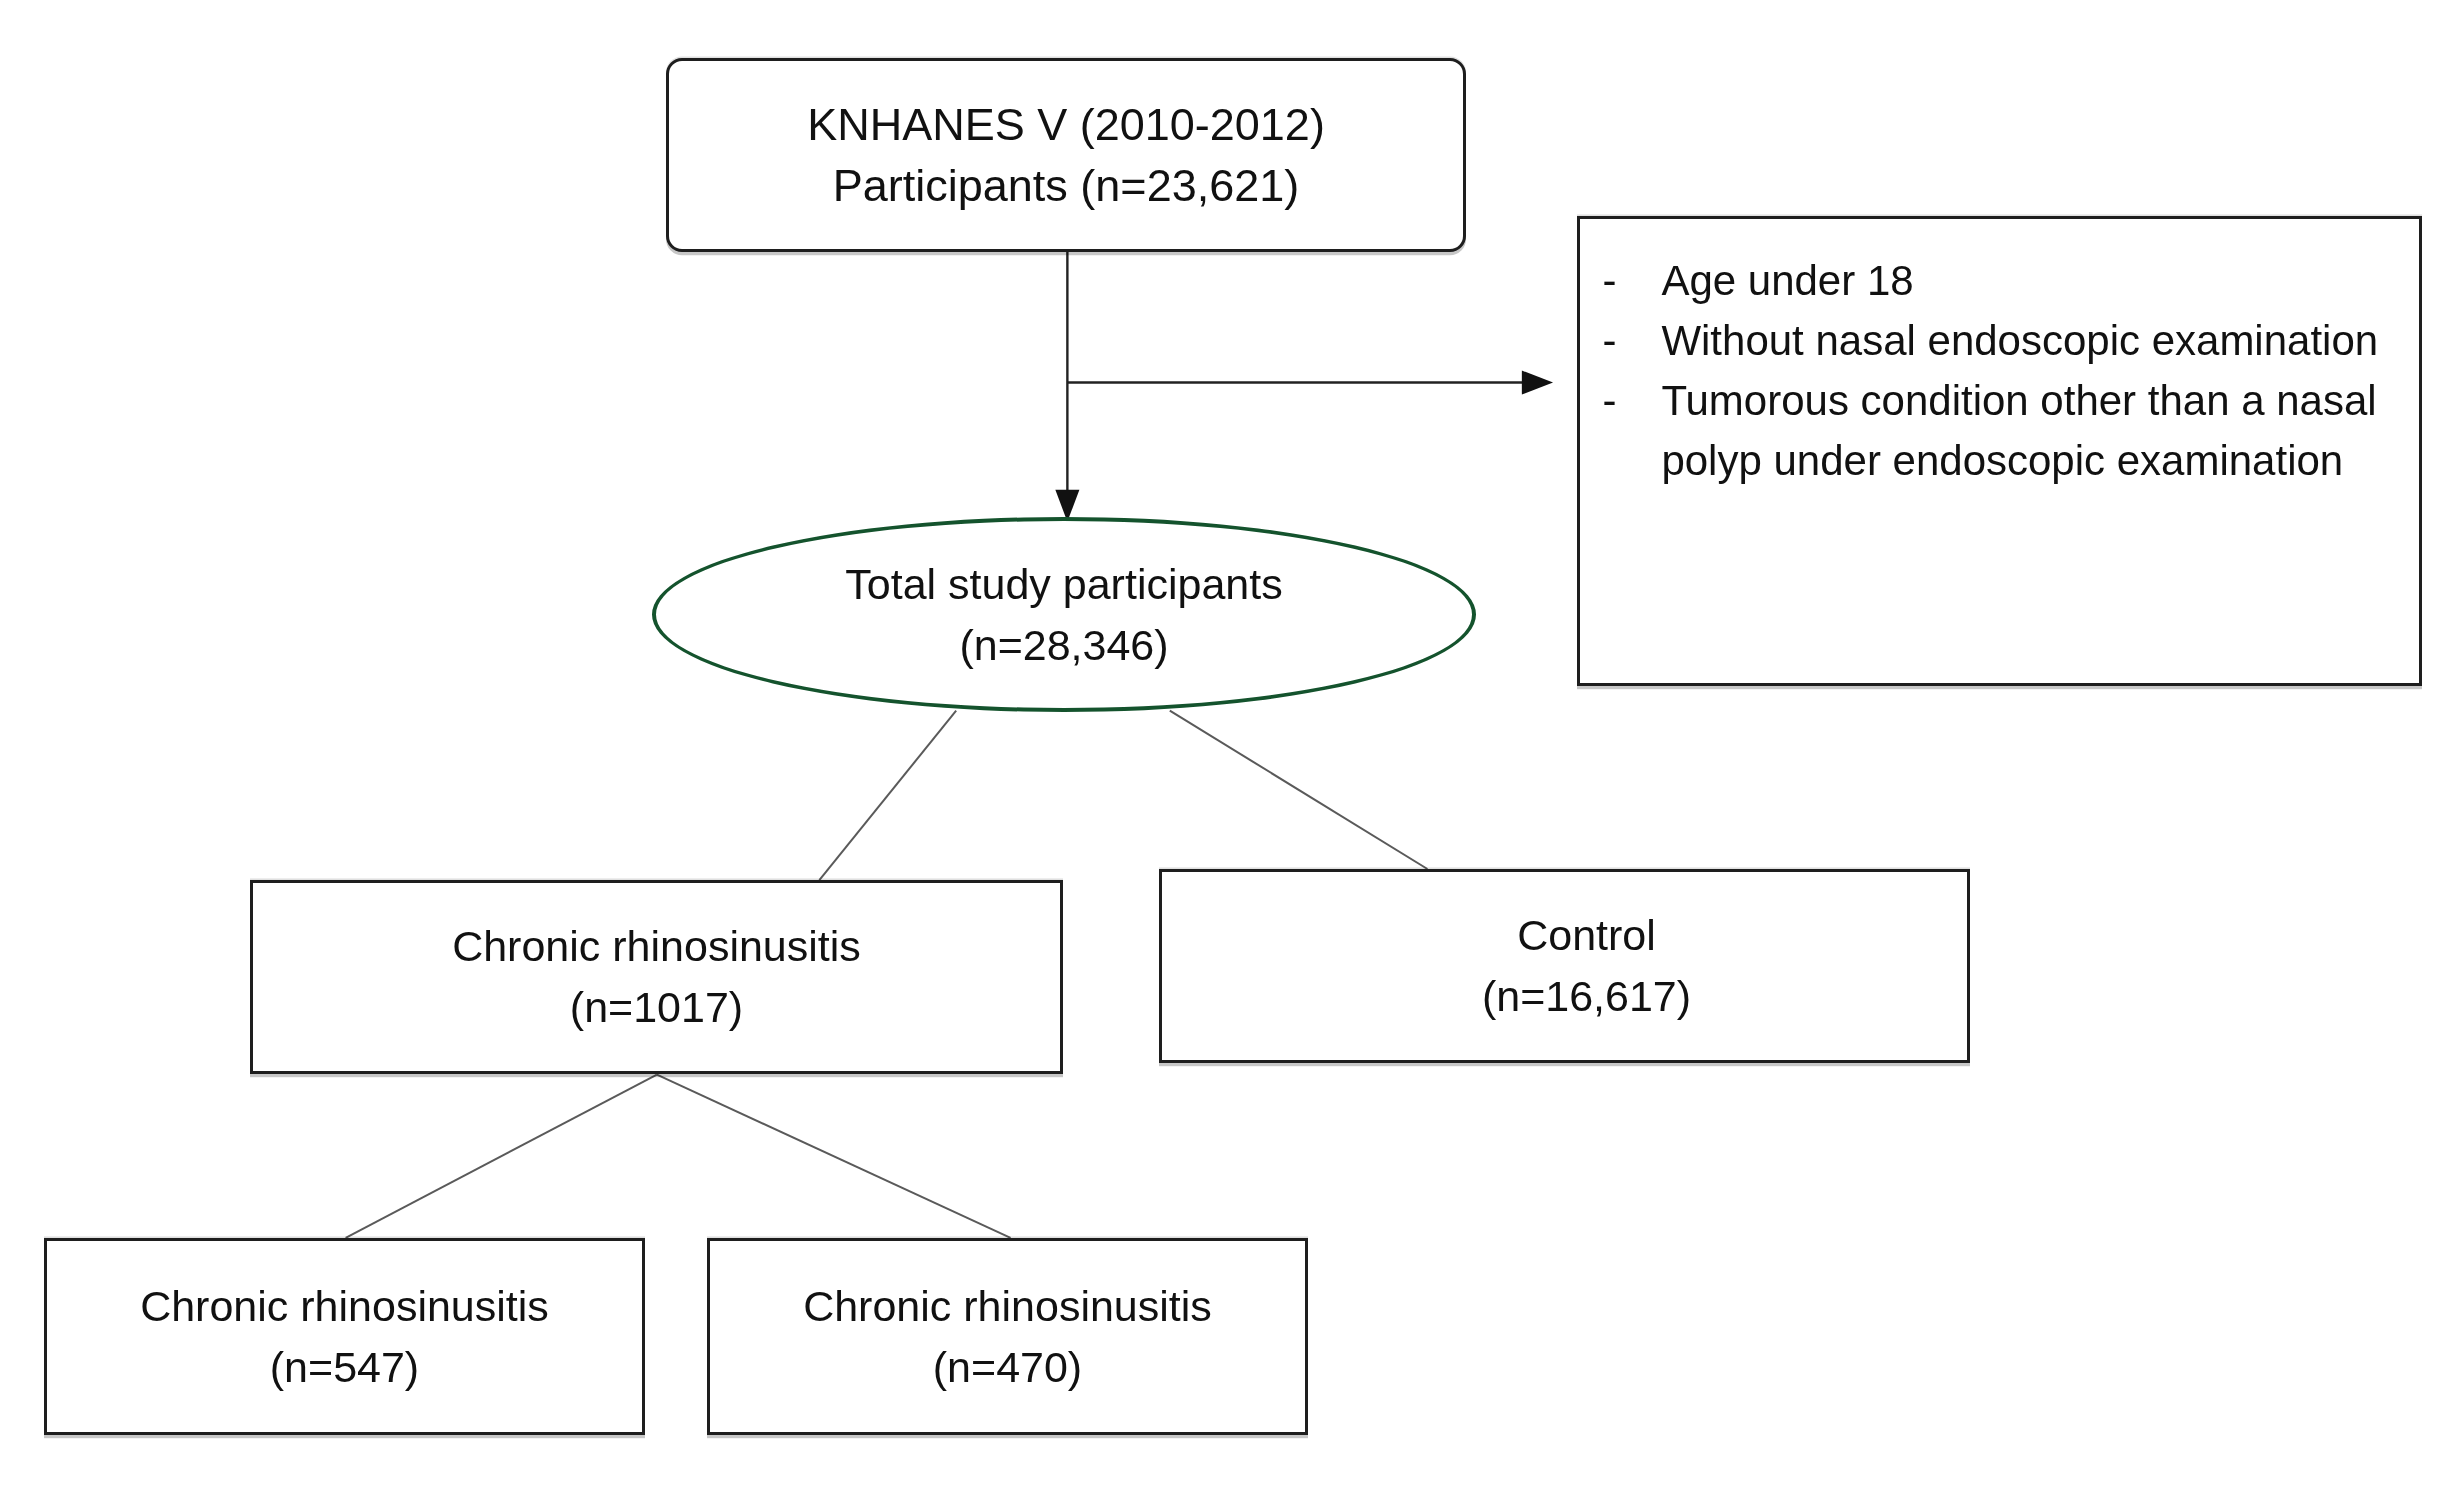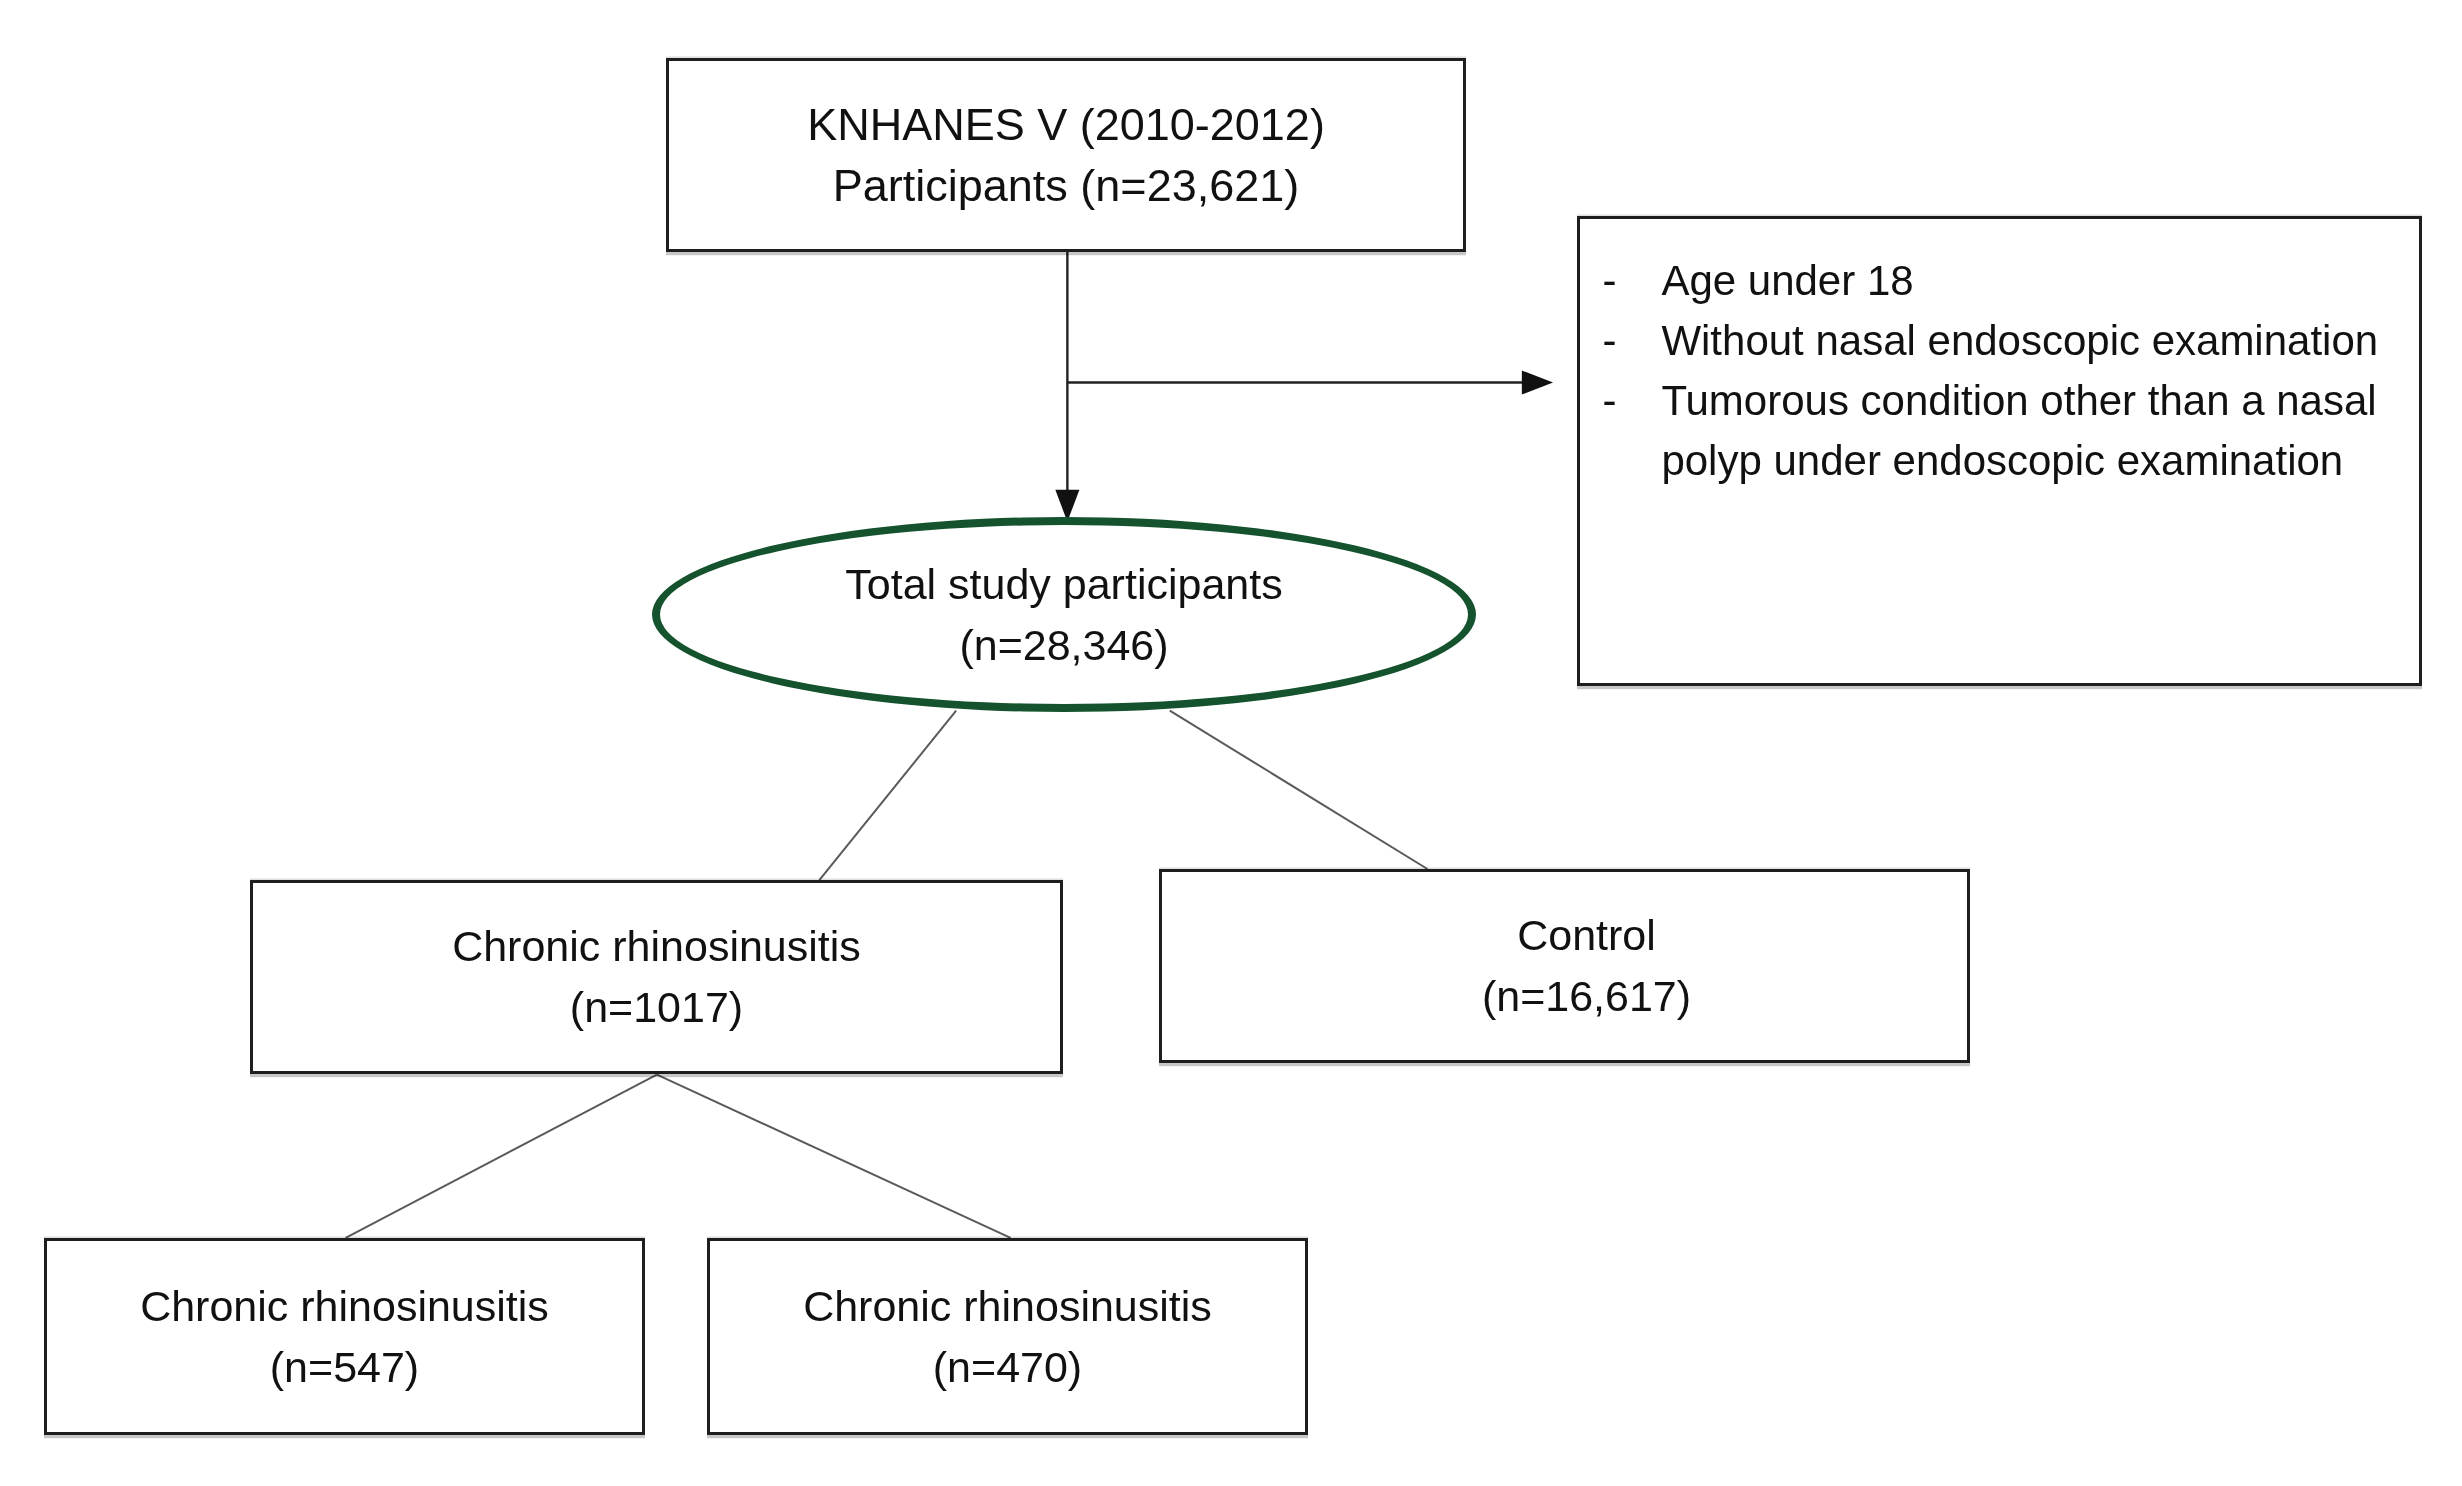--- a/index.html
+++ b/index.html
@@ -30,23 +30,23 @@
     align-items: center;
     justify-content: center;
     text-align: center;
   }
   .box {
     border: 3.2px solid #1e1e1e;
     box-shadow: 0 3.2px 0 rgba(0,0,0,0.22), 0 -1.6px 0 rgba(0,0,0,0.12);
   }
   .line { line-height: 61px; white-space: nowrap; }
 
-  .source   { left: 666px;  top: 58px;   width: 800px; height: 194px; font-size: 45px; }
+  .source   { left: 666px;  top: 58px;   width: 800px; height: 194px; font-size: 45px; border-radius: 16px; }
   .total    { left: 652px;  top: 517px;  width: 824px; height: 195px;
-              border: 8px solid #14532d; border-radius: 50%; font-size: 43px;
+              border: 4px solid #14532d; border-radius: 50%; font-size: 43px;
               box-shadow: none; }
   .crs      { left: 250px;  top: 880px; width: 813px; height: 194px; font-size: 43px; }
   .control  { left: 1159px; top: 869px; width: 811px; height: 194px; font-size: 43px; padding-left: 44px; }
   .crswo    { left: 44px;   top: 1238px; width: 601px;  height: 197px; font-size: 43px; }
   .crsw     { left: 707px;  top: 1238px; width: 601px;  height: 197px; font-size: 43px; }
 
   .excluded {
     left: 1577px; top: 216px; width: 845px; height: 470px;
     align-items: stretch;
     justify-content: flex-start;

